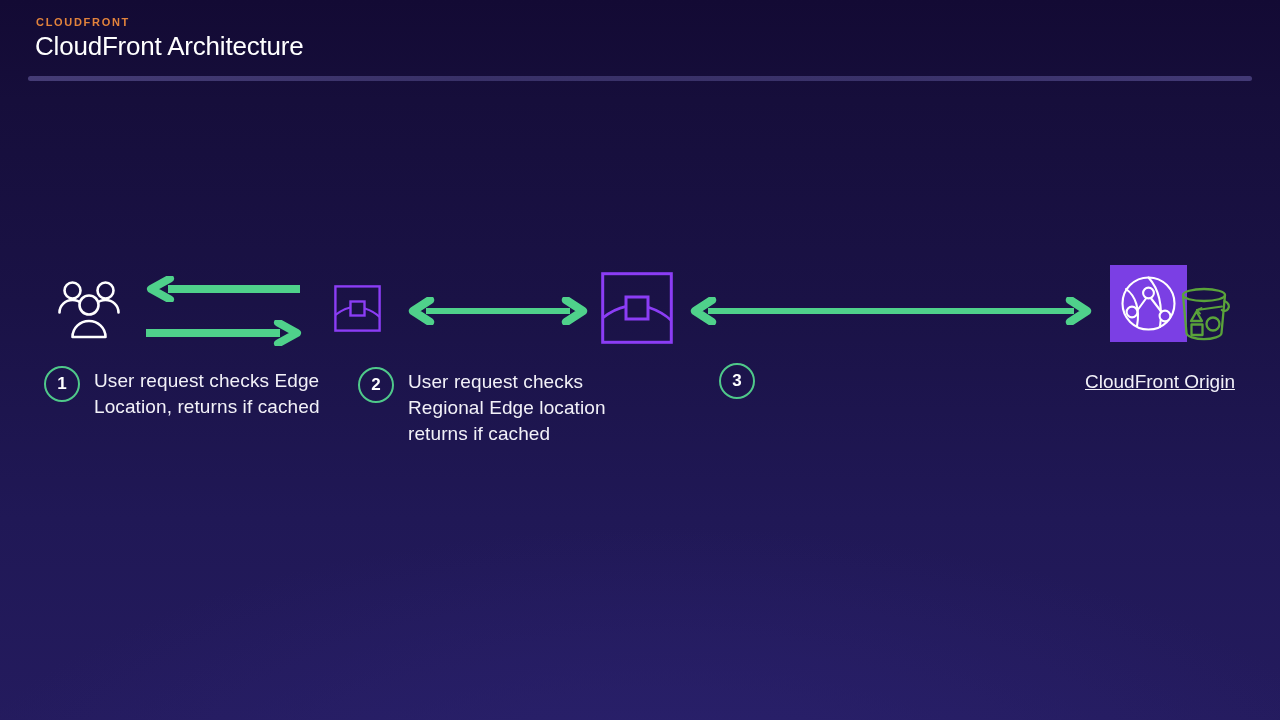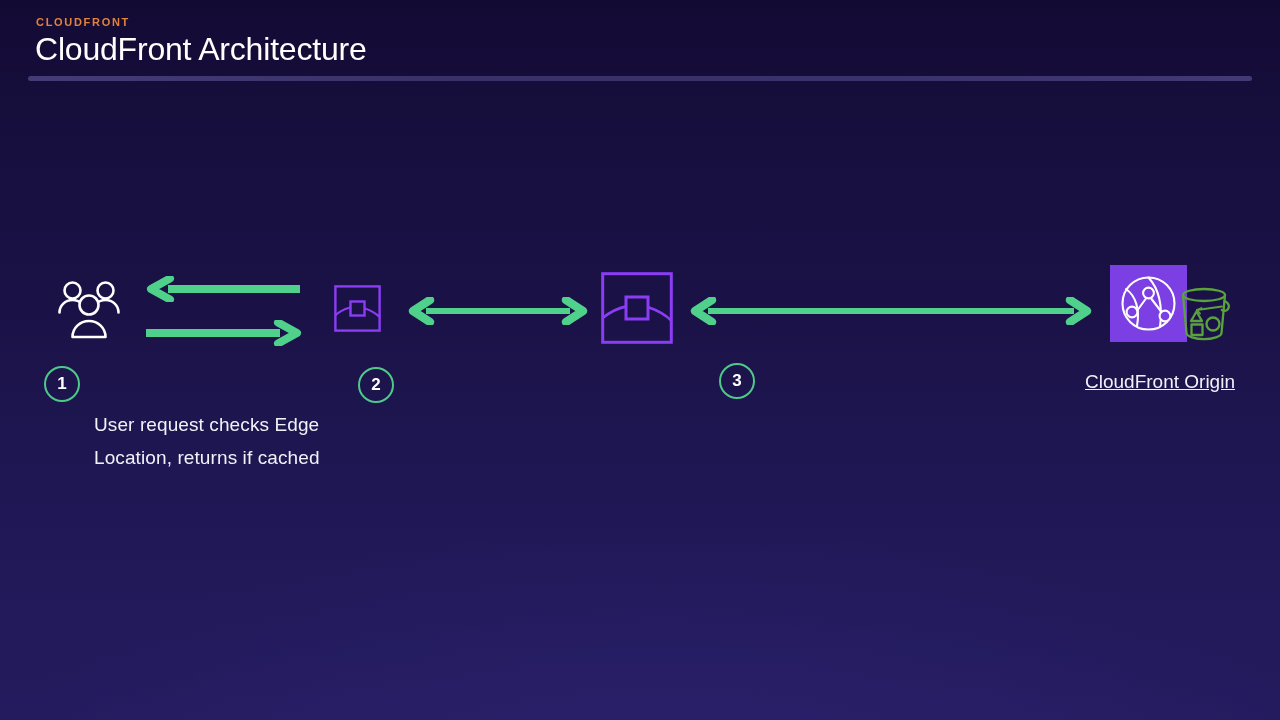--- a/index.html
+++ b/index.html
@@ -20,21 +20,21 @@
 
   
   #header{ position:absolute; left:0; top:0; width:1280px; height:84px;padding-left:20px; }
   #eyebrow{
     position:absolute; left:36px; top:16px;
     font-size:11px; font-weight:bold; letter-spacing:1.7px;
     color:#e2833c;
   }
   #title{
     position:absolute; left:35px; top:31px;
-    font-size:32px; font-weight:normal; letter-spacing:-0.2px;
+    font-size:26px; font-weight:normal; letter-spacing:-0.2px;
     color:#ffffff;
   }
   #header-rule{
     position:absolute; left:28px; top:76px; width:1224px; height:5px;
     border-radius:3px;
     background:linear-gradient(90deg,#4d4480 0%,#3f3770 35%,#403872 70%,#4a4180 100%);
     opacity:.85;
   }
 
   
@@ -69,24 +69,23 @@
   .badge{
     flex:0 0 auto;
     width:36px; height:36px; border-radius:50%;
     border:2px solid #4fc98a;
     display:flex; align-items:center; justify-content:center;
     font-size:17px; font-weight:bold; color:#ffffff;
     margin-top:-2px;
   }
   .step-text{
     margin-left:14px;
-    font-size:19px; line-height:33px;
+    font-size:19px; line-height:26px;
     color:#f2f1f8; font-weight:normal;
     letter-spacing:.1px;
-    margin-top:40px;
   }
   #step1{ left:44px; top:368px; width:300px; }
   #step2{ left:358px; top:369px; width:300px; }
   #step3{ left:719px; top:365px; width:290px; }
 
   #origin-label{
     position:absolute; left:1040px; top:369px; width:240px;
     text-align:center;
     font-size:19px; line-height:26px; color:#f2f1f8;text-decoration:underline;
   }
@@ -191,19 +190,20 @@
     <div>CloudFront Origin</div>
   </div>
 
   <div class="step" id="step1">
     <div class="badge">1</div>
     <div class="step-text">User request checks Edge Location, returns if cached</div>
   </div>
 
   <div class="step" id="step2">
     <div class="badge">2</div>
+    <div class="step-text">User request checks Regional Edge location returns if cached</div>
   </div>
 
   <div class="step" id="step3">
     <div class="badge">3</div>
   </div>
 
 </div>
 
 </body></html>

